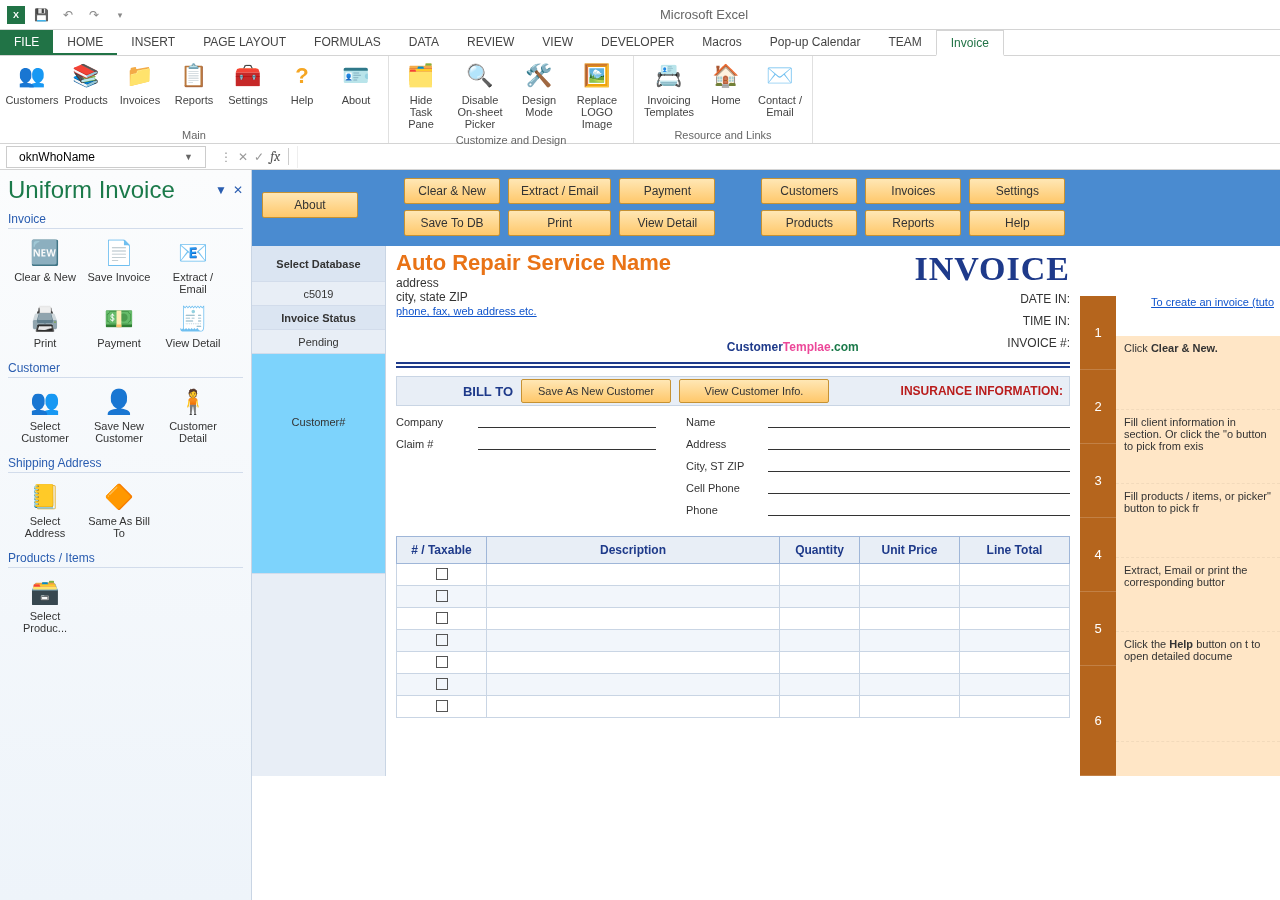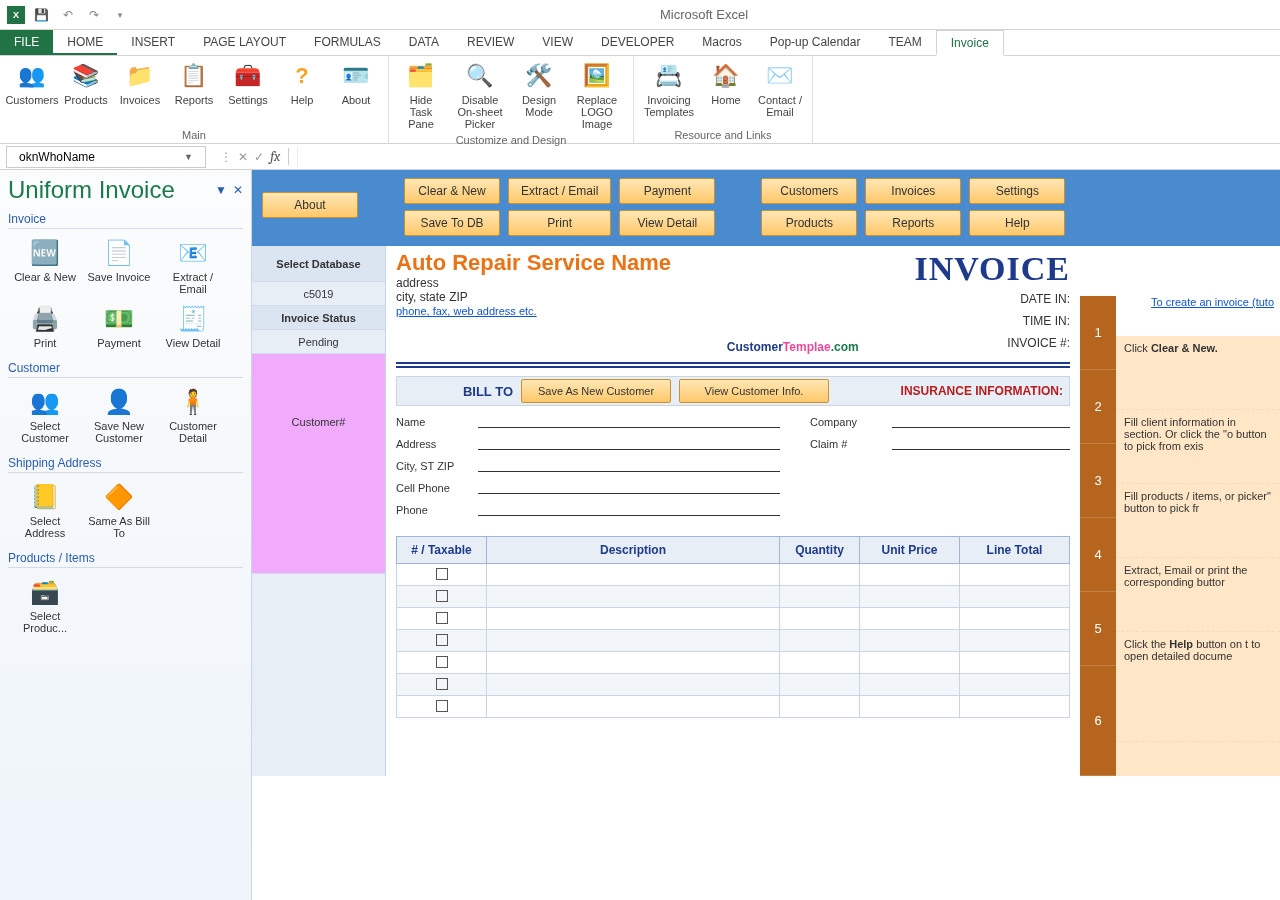--- a/index.html
+++ b/index.html
@@ -53,21 +53,21 @@
 
 .worksheet { flex: 1; background: #fff; position: relative; overflow: hidden; }
 .sheet-top { background: #4a8bd0; padding: 8px 10px 10px; display: flex; gap: 8px; align-items: flex-start; }
 .sheet-btn { height: 26px; padding: 0 12px; background: linear-gradient(#ffe7b5,#ffc86b); border: 1px solid #c69233; border-radius: 2px; font-size: 12px; color: #333; cursor: pointer; display:flex; align-items:center; justify-content:center; min-width: 96px; }
 .btn-col { display: flex; flex-direction: column; gap: 6px; }
 
 .sheet-body { display: flex; }
 .left-rail { width: 134px; background: #e8eef6; border-right: 1px solid #c9d5e4; }
 .rail-cell { height: 24px; display:flex; align-items:center; justify-content:center; font-size:11px; color:#333; border-bottom:1px solid #d2dceb; background:#dbe5f2; font-weight:bold;}
 .rail-cell.light { background:#e8eef6; font-weight:normal;}
-.rail-cell.tall { height: 220px; background:#f0abfc; font-weight:normal; align-items:flex-start; padding-top:6px;}
+.rail-cell.tall { height: 220px; background:#7dd3fc; font-weight:normal; align-items:flex-start; padding-top:6px;}
 
 .invoice-area { flex:1; padding: 4px 10px 0; background:#fff; }
 .inv-header { display:flex; justify-content:space-between; align-items:flex-start; }
 .inv-company { color:#e97316; font-size:22px; font-weight:bold; }
 .inv-title { color:#1e3a8a; font-size:34px; font-weight:bold; font-family: Georgia, serif; letter-spacing:1px;}
 .inv-addr { font-size:12px; color:#333; }
 .inv-link { color:#1155cc; text-decoration:underline; font-size:11px; }
 .inv-meta { text-align:right; font-size:12px; color:#333; line-height:22px;}
 .hr2 { height:6px; border-top:2px solid #1e3a8a; border-bottom:2px solid #1e3a8a; margin:8px 0;}
 
@@ -361,49 +361,49 @@
         <div class="hr2"></div>
 
         <div class="billto-row" style="background:#e8eef6;border:1px solid #c9d5e4;padding:2px 6px;">
           <div class="billto-label">BILL TO</div>
           <button class="sheet-btn sm">Save As New Customer</button>
           <button class="sheet-btn sm">View Customer Info.</button>
           <div class="ins-label">INSURANCE INFORMATION:</div>
         </div>
 
         <div class="frm">
+          <div class="frm-col" style="max-width:260px">
+            <div class="frm-row">
+                <label>Company</label>
+                <div class="line"></div>
+              </div>
+            <div class="frm-row">
+                <label>Claim #</label>
+                <div class="line"></div>
+              </div>
+          </div>
           <div class="frm-col">
             <div class="frm-row">
                 <label>Name</label>
                 <div class="line"></div>
               </div>
             <div class="frm-row">
                 <label>Address</label>
                 <div class="line"></div>
               </div>
             <div class="frm-row">
                 <label>City, ST ZIP</label>
                 <div class="line"></div>
               </div>
             <div class="frm-row">
                 <label>Cell Phone</label>
                 <div class="line"></div>
               </div>
             <div class="frm-row">
                 <label>Phone</label>
-                <div class="line"></div>
-              </div>
-          </div>
-          <div class="frm-col" style="max-width:260px">
-            <div class="frm-row">
-                <label>Company</label>
-                <div class="line"></div>
-              </div>
-            <div class="frm-row">
-                <label>Claim #</label>
                 <div class="line"></div>
               </div>
           </div>
         </div>
 
 
         <table class="grid lines">
           <thead>
               <tr>
             <th># / Taxable</th>

